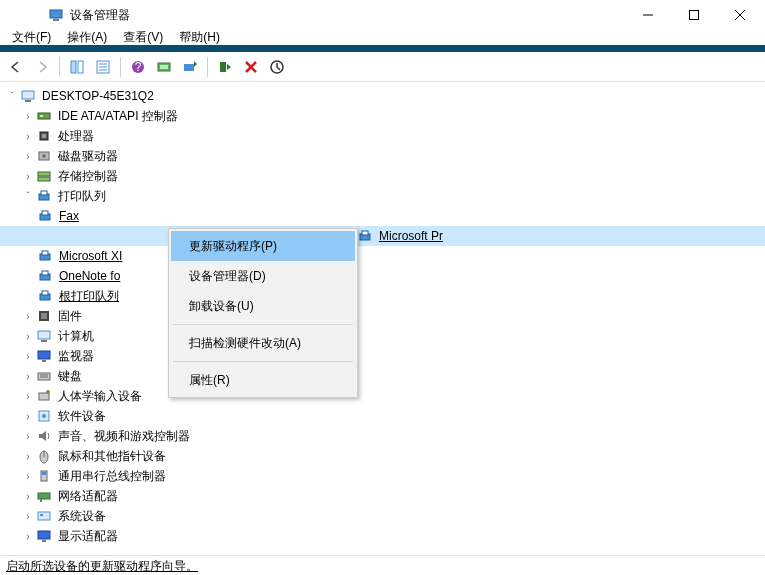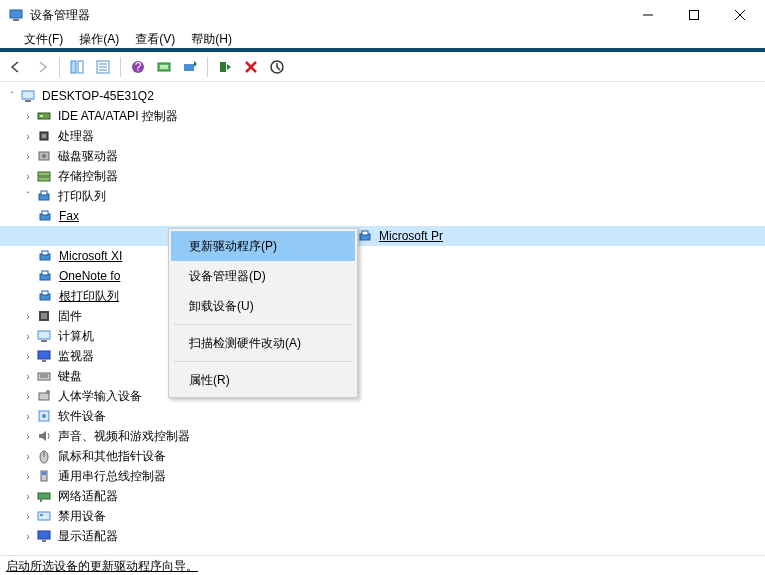--- a/index.html
+++ b/index.html
@@ -1,21 +1,21 @@
 <!DOCTYPE html>
 <html><head>
 <meta charset="utf-8">
 <style>
   * { margin: 0; padding: 0; box-sizing: border-box; font-family: "Microsoft YaHei", "Segoe UI", sans-serif; font-size: 12px; }
   body { width: 765px; height: 575px; background: #fff; overflow: hidden; position: relative; }
-  .titlebar { height: 30px; display: flex; align-items: center; padding: 0 2px 0 8px; background: #fff; }
+  .titlebar { height: 30px; display: flex; align-items: center; padding: 0 2px 0 8px; background: #fff; margin-left: 40px; }
   .titlebar .app-icon { width: 16px; height: 16px; margin-right: 6px; }
   .titlebar .title { flex: 1; }
   .win-btn { width: 46px; height: 30px; display: flex; align-items: center; justify-content: center; }
-  .menubar { height: 22px; display: flex; align-items: center; padding: 0 16px; border-bottom: 4px solid #0c4a6e; text-align: center; }
+  .menubar { height: 22px; display: flex; align-items: center; padding: 0 4px; border-bottom: 7px solid #0c4a6e; text-align: center; }
   .menubar .menu { padding: 2px 8px; }
   .toolbar { height: 30px; display: flex; align-items: center; padding: 0 4px; border-bottom: 1px solid #e0e0e0; gap: 2px; }
   .tbtn { width: 24px; height: 24px; display: flex; align-items: center; justify-content: center; border: 1px solid transparent; }
   .tsep { width: 1px; height: 20px; background: #d0d0d0; margin: 0 3px; }
   .content { position: relative; height: calc(575px - 30px - 22px - 30px - 20px); overflow: auto; padding: 4px 0; }
   .tree { user-select: none; }
   .tree-row { display: flex; align-items: center; height: 20px; padding-left: 4px; white-space: nowrap; }
   .tree-row.selected { background: #cce8ff; justify-content: center; }
   .tree-row.selected .label { background: #cce8ff; }
   .exp { width: 16px; text-align: center; color: #666; font-size: 10px; cursor: pointer; }
@@ -349,21 +349,21 @@
           <span class="label">网络适配器</span>
         </div>
         <div class="tree-row indent1">
           <span class="exp">›</span>
           <span class="ico">
             <svg width="16" height="16">
               <rect x="2" y="4" width="12" height="8" fill="#dce9f7" stroke="#4a90d9"></rect>
               <rect x="4" y="6" width="3" height="2" fill="#4a90d9"></rect>
             </svg>
           </span>
-          <span class="label">禁用设备</span>
+          <span class="label">系统设备</span>
         </div>
         <div class="tree-row indent1">
           <span class="exp">›</span>
           <span class="ico">
             <svg width="16" height="16">
               <rect x="2" y="3" width="12" height="8" fill="#3a6ad9" stroke="#1b3fa3"></rect>
               <rect x="6" y="12" width="4" height="2" fill="#777"></rect>
             </svg>
           </span>
           <span class="label">显示适配器</span>

